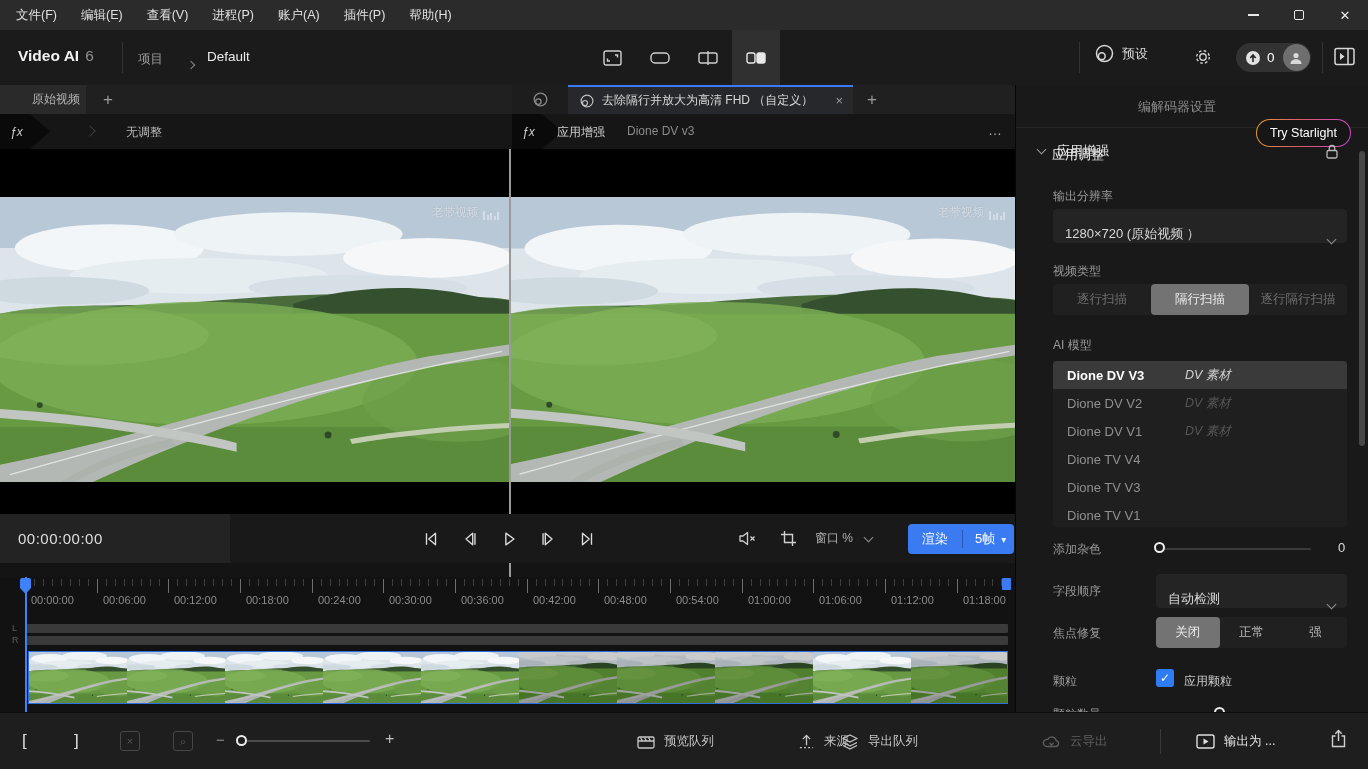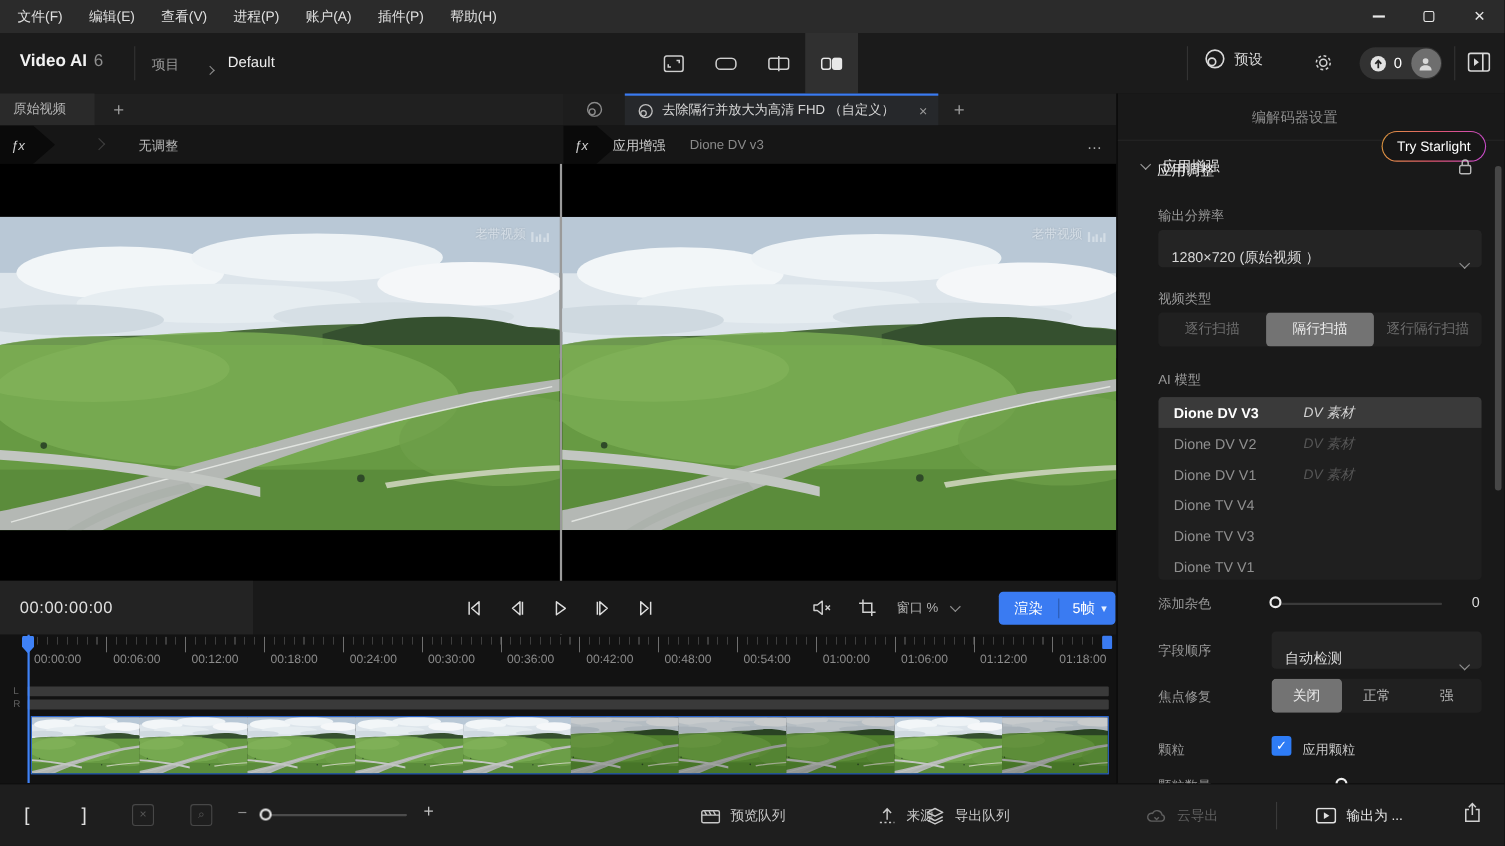--- a/index.html
+++ b/index.html
@@ -32,21 +32,21 @@
   .presets-btn{position:absolute;left:1095px;top:14px;display:flex;align-items:center;gap:8px;font-size:13px;color:#d8d8d8;}
   .gear-btn{position:absolute;left:1193px;top:17px;}
   .credit-pill{position:absolute;left:1236px;top:13px;height:29px;min-width:74px;background:#323232;border-radius:15px;display:flex;align-items:center;padding-left:9px;}
   .credit-num{font-size:13.5px;color:#fff;margin:0 8px 0 6px;}
   .avatar{width:27px;height:27px;border-radius:50%;background:#6e6e6e;display:flex;align-items:center;justify-content:center;margin-left:auto;margin-right:1px;}
   .panel-toggle{position:absolute;left:1334px;top:17px;}
 
   
   .tabrow{position:absolute;top:85px;left:0;width:1015px;height:29px;background:#202020;}
   .tab{position:absolute;top:0;height:29px;display:flex;align-items:center;font-size:12px;color:#b5b5b5;}
-  .tab-left{left:0;width:86px;background:#2a2a2a;padding-left:12px;}
+  .tab-left{left:0;width:86px;background:#2a2a2a;padding-left:32px;}
   .tab-plus{position:absolute;top:3px;width:24px;height:24px;color:#9a9a9a;font-size:17px;display:flex;align-items:center;justify-content:center;font-weight:300;}
   .preset-cell{position:absolute;left:512px;top:0;width:56px;height:29px;background:#1d1d1d;display:flex;align-items:center;justify-content:center;}
   .tab-active{left:568px;width:285px;background:#26282b;border-top:2px solid #3a7bf2;color:#d8d8d8;padding-left:12px;gap:8px;}
   .tab-close{margin-left:auto;margin-right:10px;color:#9a9a9a;font-size:13px;}
 
   
   .filterrow{position:absolute;top:114px;left:0;width:1015px;height:35px;background:#161616;}
   .fx-badge{position:absolute;top:0;width:50px;height:35px;background:#0a0a0a;
             clip-path:polygon(0 0,60% 0,100% 50%,60% 100%,0 100%);
             display:flex;align-items:center;padding-left:10px;color:#cfcfcf;font-size:12px;font-style:italic;}
@@ -58,21 +58,21 @@
   
   .video-area{position:absolute;top:149px;left:0;width:1015px;height:379px;background:#000;}
   .video-pane{position:absolute;top:48px;height:285px;overflow:hidden;}
   .video-pane svg{display:block;width:100%;height:100%;}
   .pane-splitter{position:absolute;left:509px;top:0;width:2px;height:443px;background:#9a9a9a;}
   .overlay-label{position:absolute;top:8px;right:10px;display:flex;align-items:flex-end;gap:5px;opacity:.38;color:#fff;font-size:11.5px;text-shadow:0 0 2px rgba(0,0,0,.4);}
   .meter{display:flex;align-items:flex-end;gap:1.5px;}
   .meter i{display:block;width:2px;background:#fff;}
 
   
-  .playbar{position:absolute;top:528px;left:0;width:1015px;height:49px;background:#191919;}
+  .playbar{position:absolute;top:514px;left:0;width:1015px;height:49px;background:#191919;}
   .timecode-box{position:absolute;left:0;top:0;width:230px;height:49px;background:#232323;display:flex;align-items:center;padding-left:18px;font-size:15px;color:#dedede;letter-spacing:.5px;}
   .transport{position:absolute;left:420px;top:0;height:49px;display:flex;align-items:center;gap:17px;}
   .tbtn{width:22px;height:22px;display:flex;align-items:center;justify-content:center;}
   .zoom-select{position:absolute;left:815px;top:16px;display:flex;align-items:center;gap:12px;font-size:12px;color:#b0b0b0;}
   .chev-down{width:7px;height:7px;border-right:1.5px solid #8f8f8f;border-bottom:1.5px solid #8f8f8f;transform:rotate(45deg);margin-top:-3px;display:inline-block;}
   .render-btn{position:absolute;left:908px;top:10px;height:30px;background:#3a7bf2;border-radius:4px;display:flex;align-items:center;color:#fff;font-size:13px;}
   .render-main{padding:0 14px;}
   .render-frames{padding:0 8px 0 12px;border-left:1px solid rgba(0,0,0,.28);display:flex;align-items:center;gap:6px;}
   .caret{font-size:10px;color:#e8f0ff;}
 

